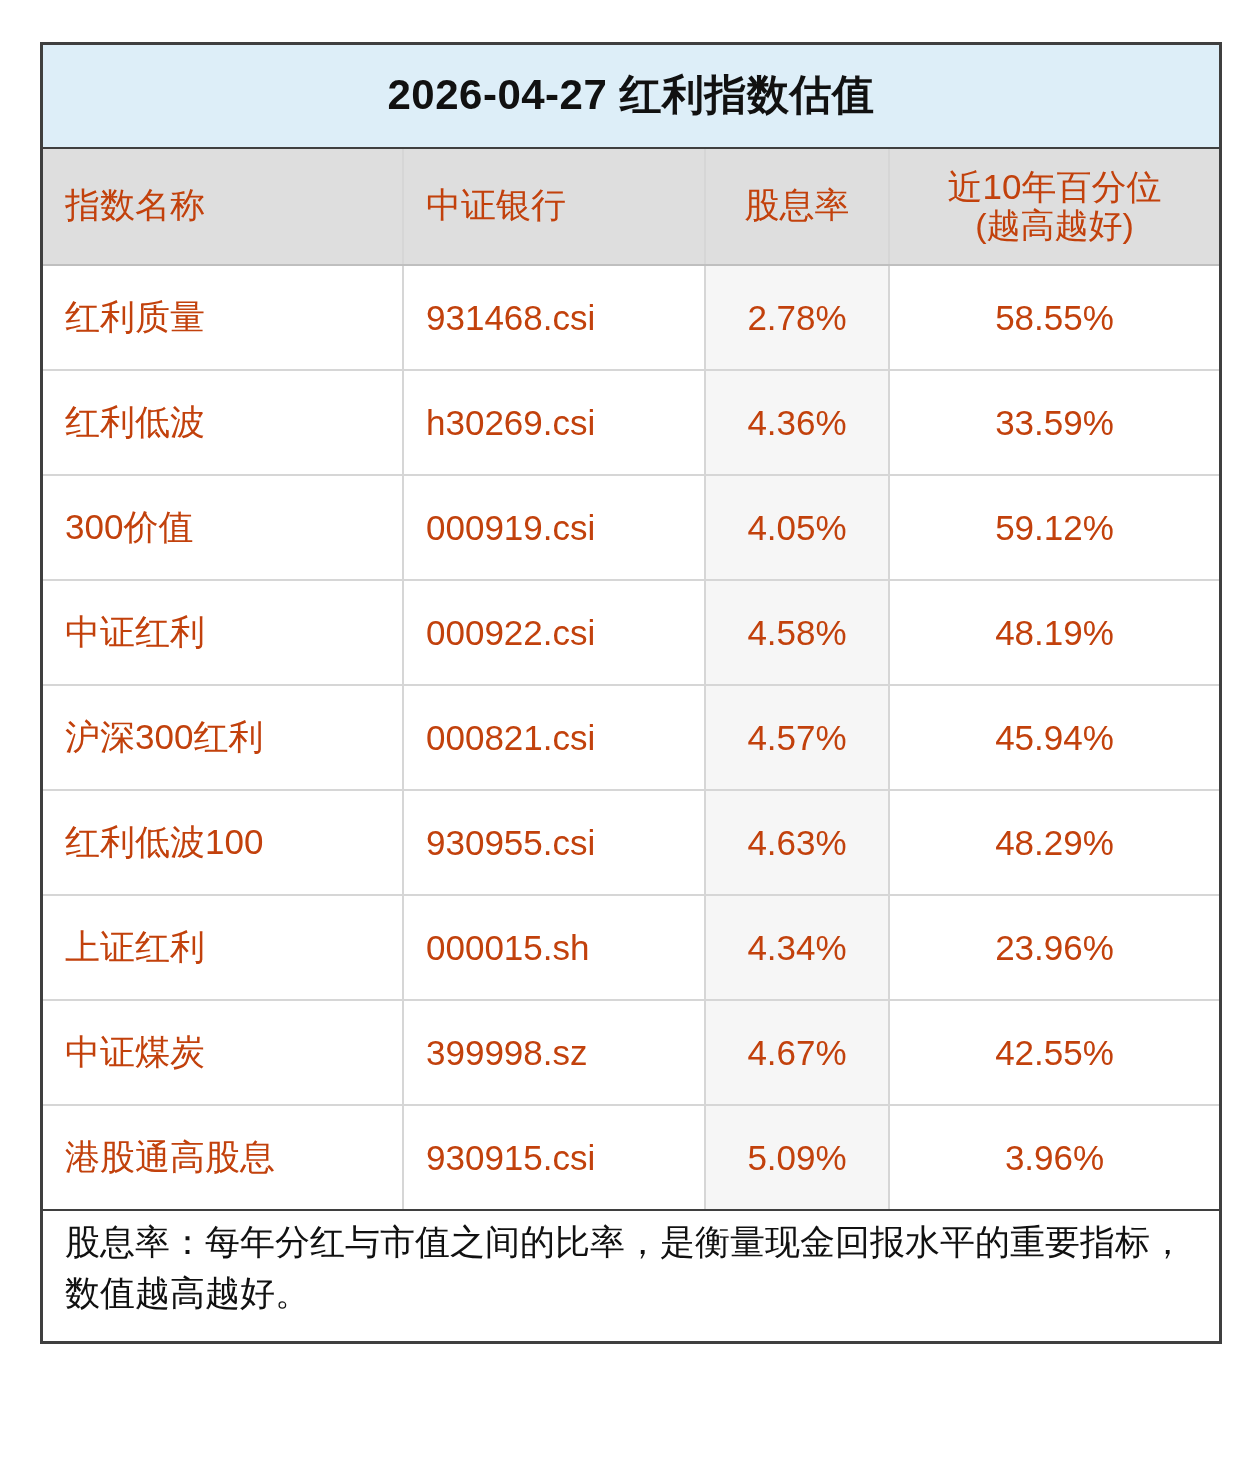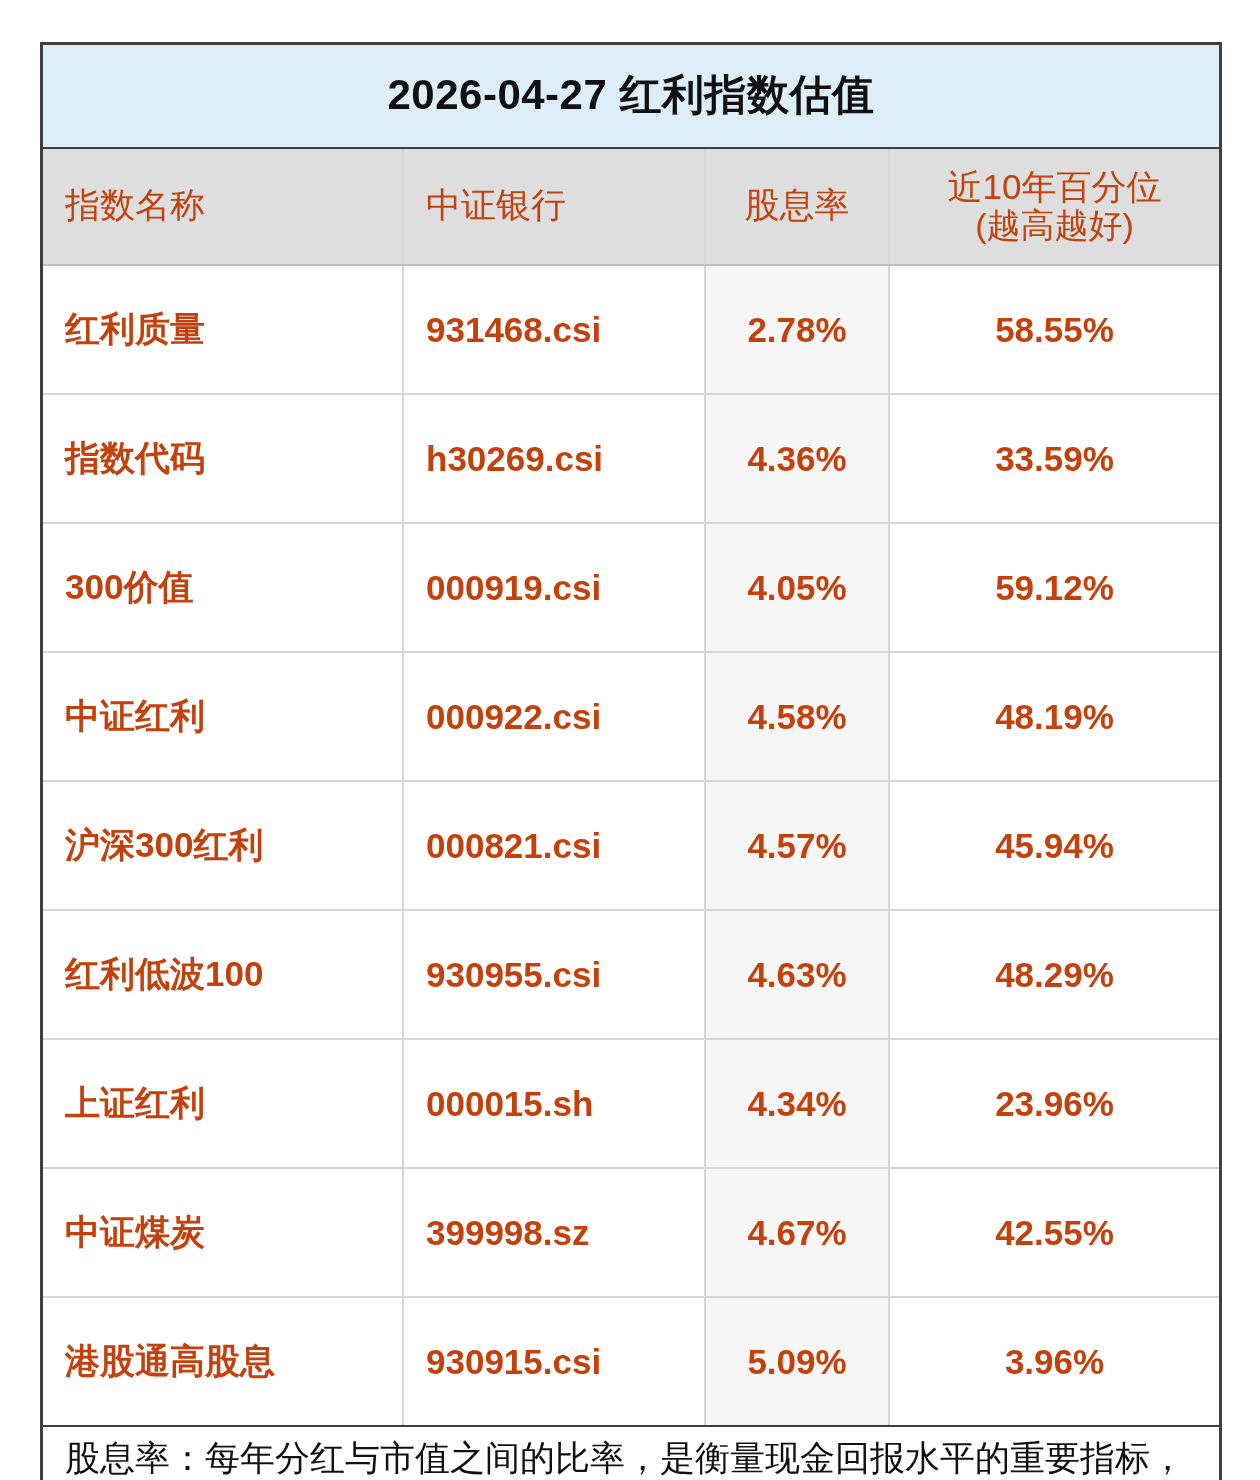--- a/index.html
+++ b/index.html
@@ -77,22 +77,21 @@
     font-weight: normal;
     font-size: 34px;
   }
   col.w-name { width: 360px; }
   col.w-code { width: 302px; }
   col.w-yield { width: 184px; }
   col.w-pct { width: 330px; }
 
   tbody td {
     height: 95px;
-    padding: 16px;
-    font-weight: bold;
+    padding: 4px;
   }
   td.c-name {
     text-align: left;
     padding-left: 22px;
     background: #ffffff;
   }
   td.c-code {
     text-align: left;
     padding-left: 22px;
     background: #ffffff;
@@ -141,21 +140,21 @@
         </tr>
       </thead>
       <tbody>
         <tr>
           <td class="c-name">红利质量</td>
           <td class="c-code">931468.csi</td>
           <td class="c-yield">2.78%</td>
           <td class="c-pct">58.55%</td>
         </tr>
         <tr>
-          <td class="c-name">指数代码</td>
+          <td class="c-name">红利低波</td>
           <td class="c-code">h30269.csi</td>
           <td class="c-yield">4.36%</td>
           <td class="c-pct">33.59%</td>
         </tr>
         <tr>
           <td class="c-name">300价值</td>
           <td class="c-code">000919.csi</td>
           <td class="c-yield">4.05%</td>
           <td class="c-pct">59.12%</td>
         </tr>

